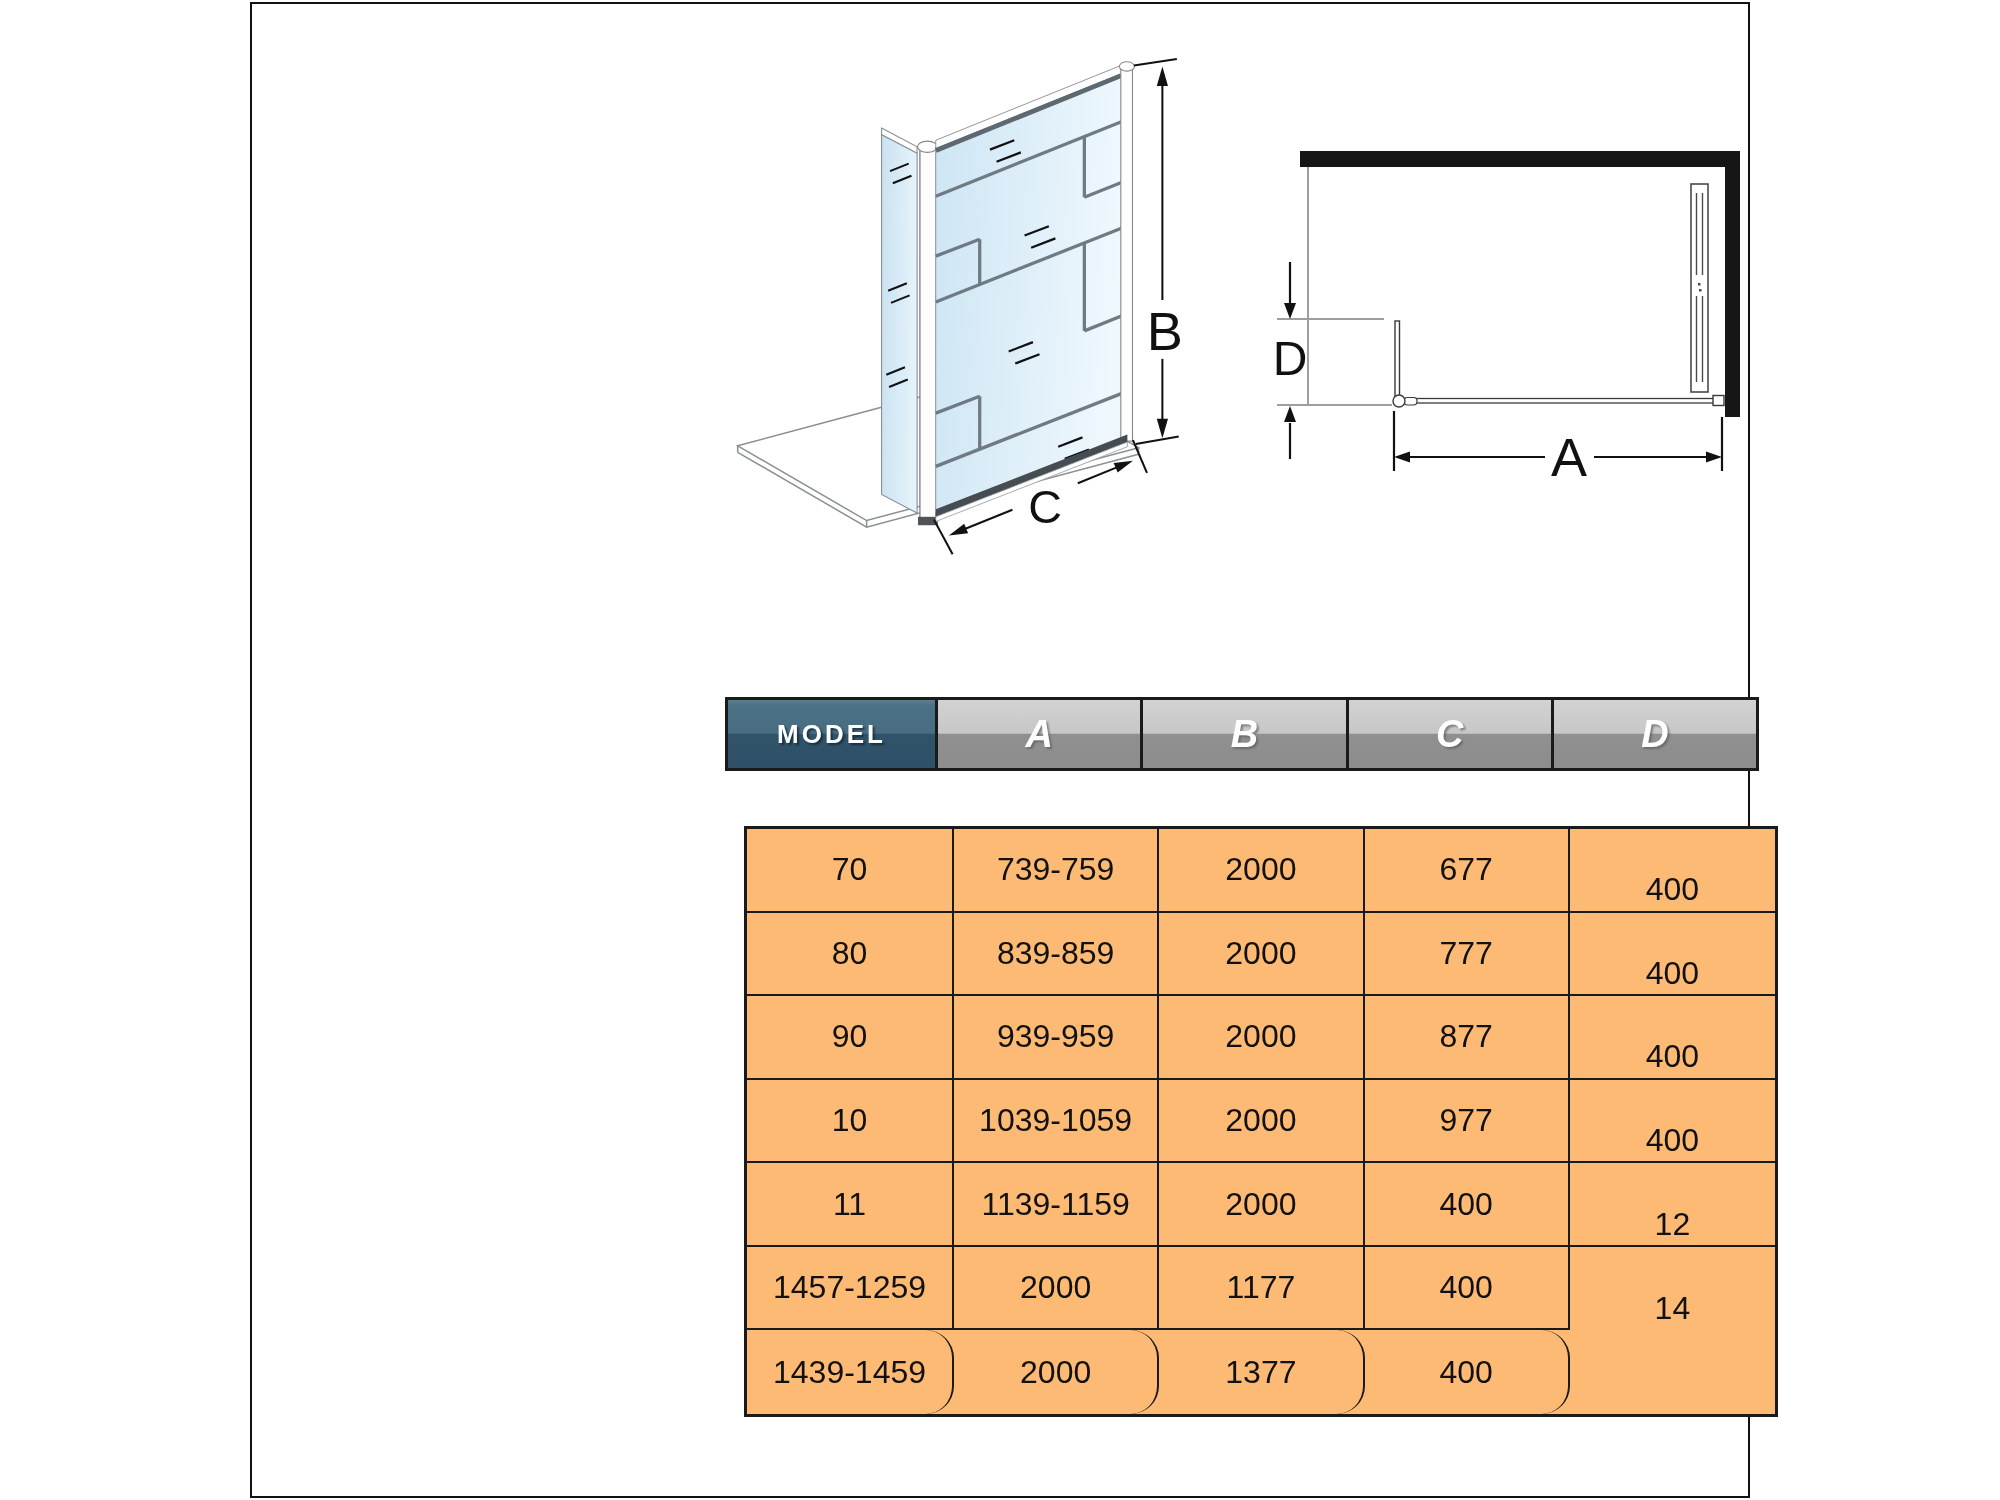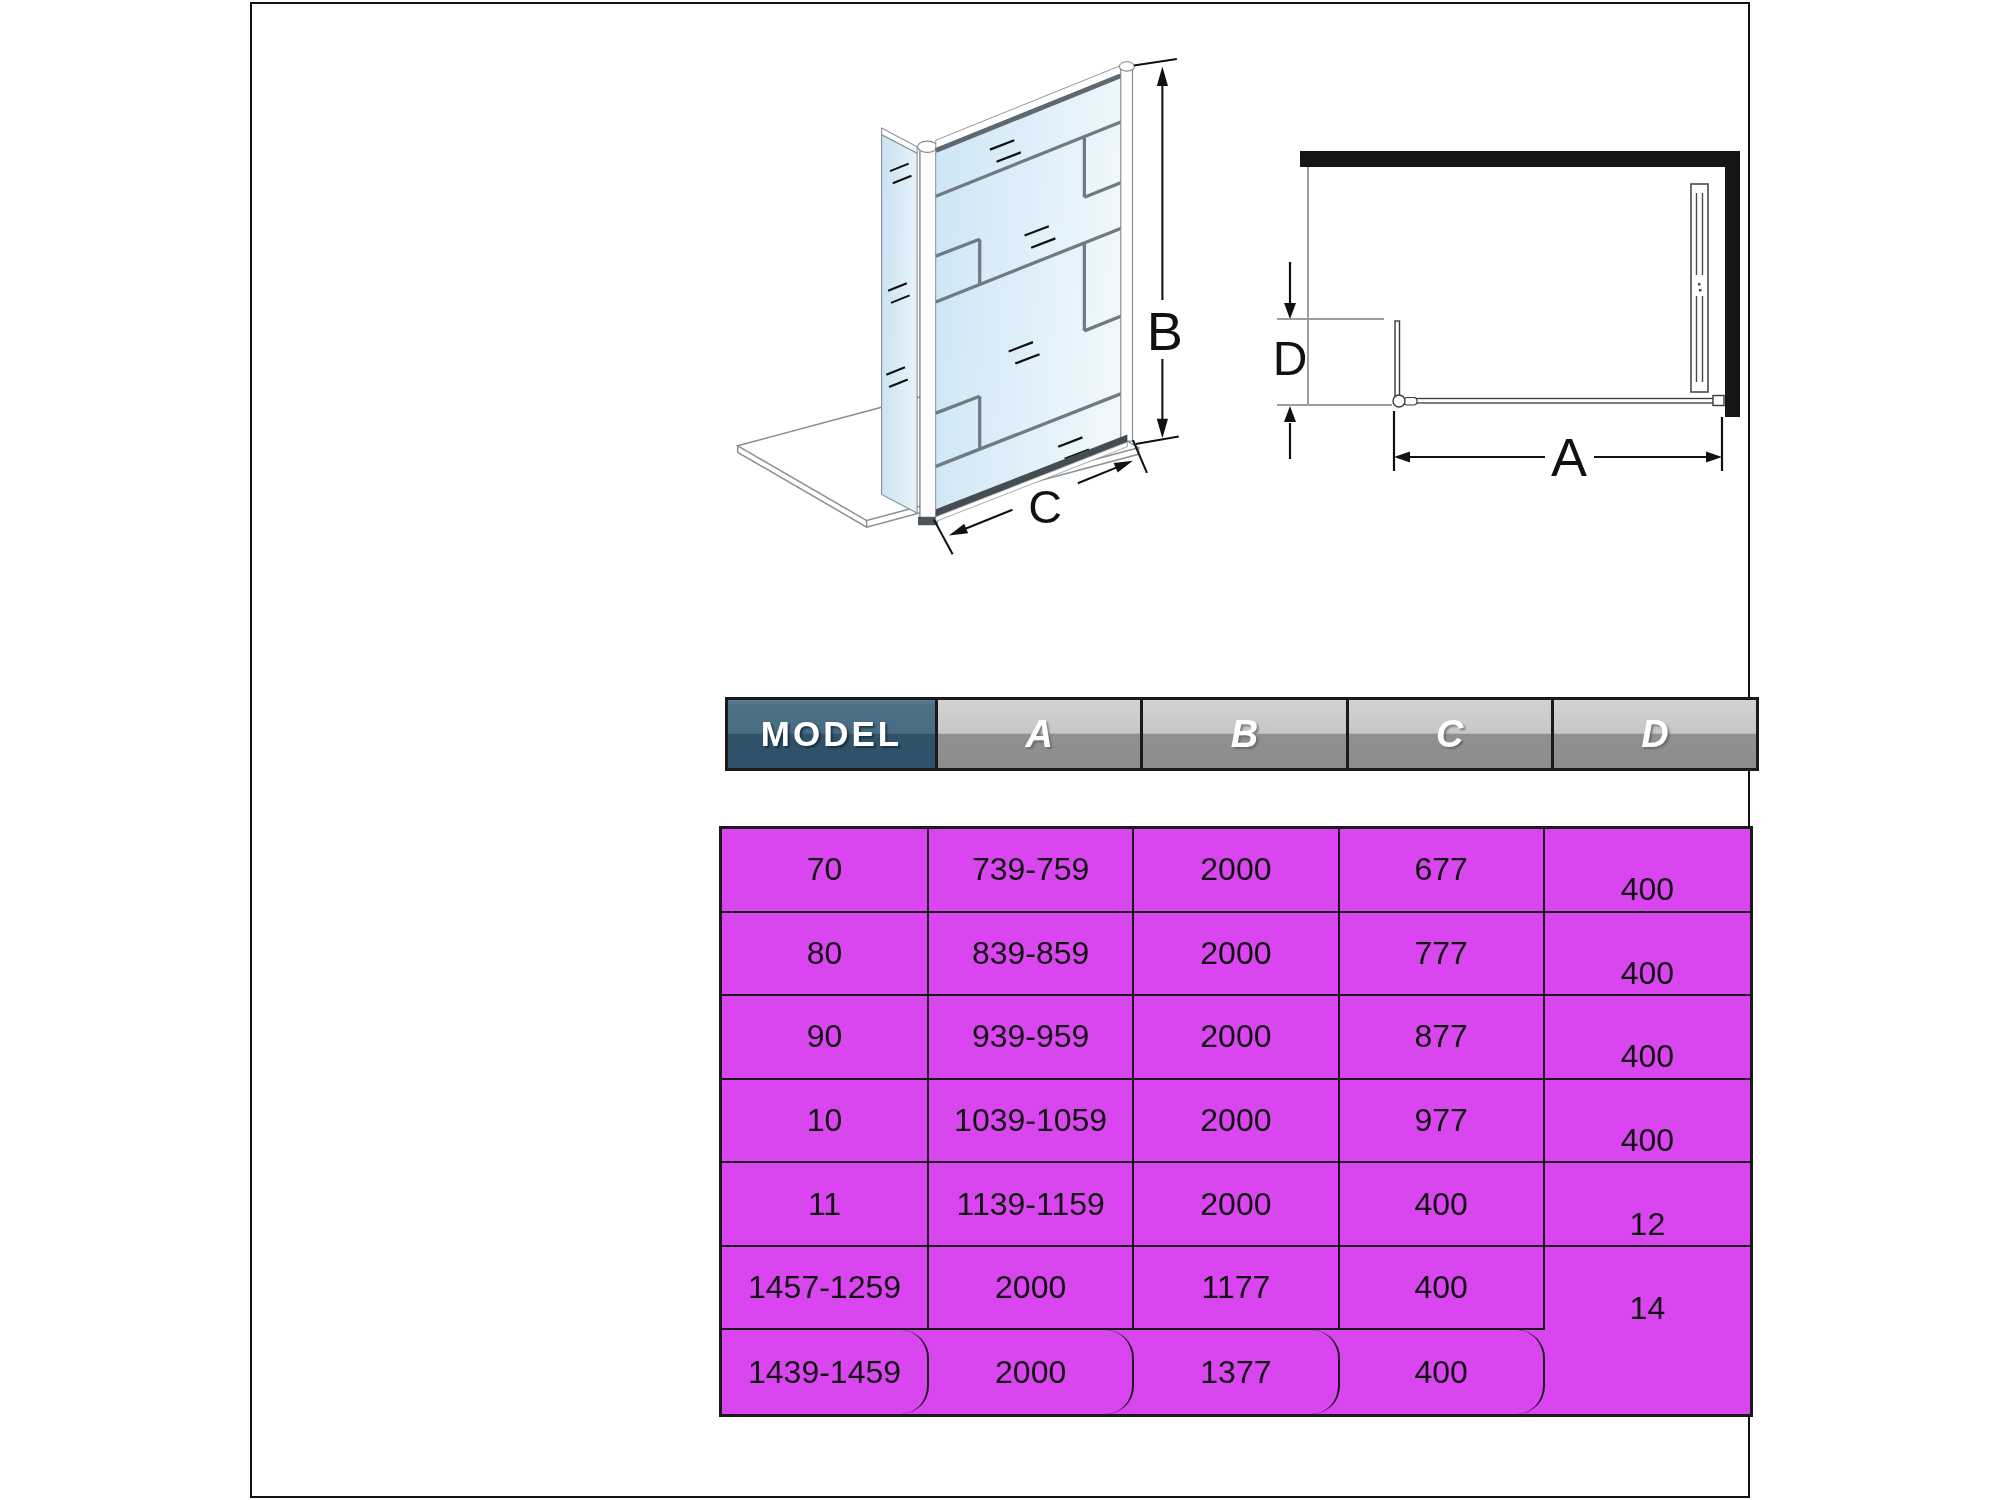--- a/index.html
+++ b/index.html
@@ -22,36 +22,36 @@
   }
   .hcell {
     display:flex; align-items:center; justify-content:center;
     color:#fff; box-sizing:border-box;
   }
   .hcell + .hcell { border-left:3px solid #1a1a1a; }
   .hcell.model {
     width:207px; flex:none;
     background:linear-gradient(to bottom,#5d7f93 0%,#4c7084 6%,#48active 0,#486c82 49%,#315368 50%,#2e506a 100%);
     background:linear-gradient(to bottom,#5d7f93 0%,#4c7084 8%,#486c82 49%,#315368 50%,#2e506a 100%);
-    font-size:35px; font-weight:bold; letter-spacing:3px;
+    font-size:26px; font-weight:bold; letter-spacing:3px;
     text-shadow:2px 2px 2px rgba(10,30,45,.65);
   }
   .hcell.dim {
     flex:1;
     background:linear-gradient(to bottom,#d2d2d2 0%,#c7c7c7 49%,#909090 50%,#8d8d8d 100%);
     font-size:38px; font-weight:bold; font-style:italic;
     text-shadow:2px 2px 2px rgba(90,90,90,.65);
   }
 
   
   .spec-body {
-    position:absolute; left:467px; top:822px; width:1034px; height:591px;
+    position:absolute; left:492px; top:822px; width:1034px; height:591px;
     display:grid; grid-template-columns:207px repeat(4,1fr);
     grid-auto-rows:1fr;
-    border:3px solid #1a1a1a; box-sizing:border-box; background:#d946ef;
+    border:3px solid #1a1a1a; box-sizing:border-box; background:#fdba74;
   }
   .cell {
     display:flex; align-items:center; justify-content:center;
     font-size:32px; color:#111;
     border-right:2px solid #1a1a1a; border-bottom:2px solid #1a1a1a;
     box-sizing:border-box;
   }
   .cell:nth-child(5n) { border-right:none;margin-top:40px; }
   .cell:nth-last-child(-n+5) { border-bottom:none;border-radius:28px; }
 

